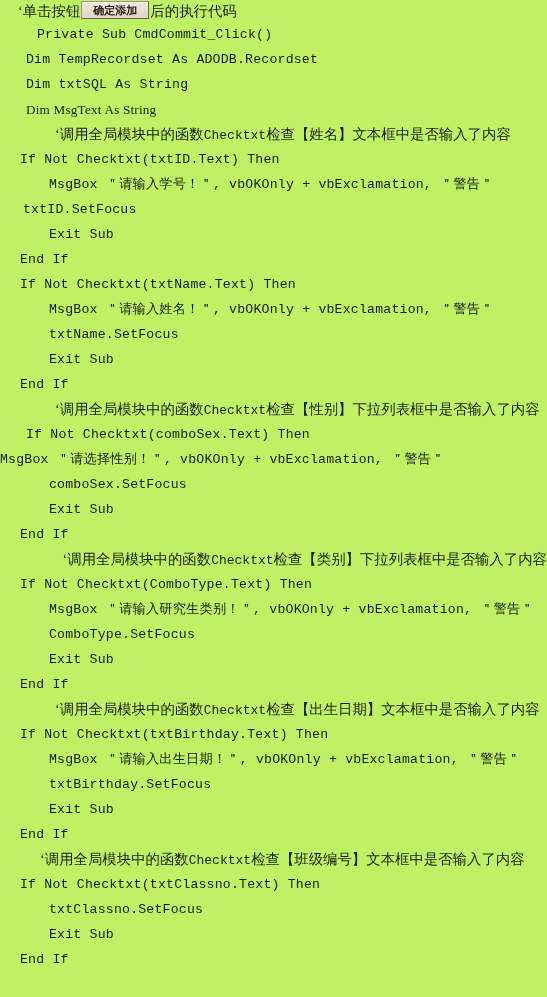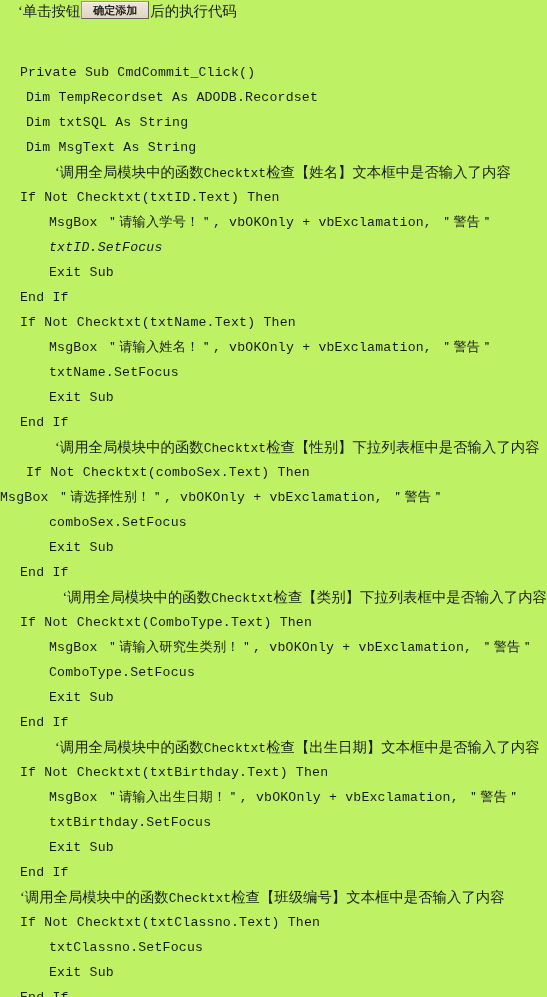--- a/index.html
+++ b/index.html
@@ -71,28 +71,28 @@
 </head>
 <body>
 
 <div id="doc">
 
   <div class="code-line cmt has-btn" style="padding-left:18px; height:22px; line-height:22px;">
     <span class="lead-quote">‘单击按钮</span><span class="btn-inline">确定添加</span><span>后的执行代码</span>
   </div>
 
   <div id="lines">
-      <div class="code-line" style="padding-left: 20px; margin-top: 38px;">Private Sub CmdCommit_Click()</div>
+      <div class="code-line" style="padding-left: 37px;">Private Sub CmdCommit_Click()</div>
       <div class="code-line" style="padding-left: 26px;">Dim TempRecordset As ADODB.Recordset</div>
       <div class="code-line" style="padding-left: 26px;">Dim txtSQL As String</div>
-      <div class="code-line" style="padding-left: 26px;">Dim MsgText As String</div>
+      <div class="code-line" style="padding-left: 26px; font-family: Liberation Serif, serif;">Dim MsgText As String</div>
       <div class="code-line cmt" style="padding-left: 55px;">‘调用全局模块中的函数<span class="mono-run">Checktxt</span>检查【姓名】文本框中是否输入了内容</div>
       <div class="code-line" style="padding-left: 20px;">If Not Checktxt(txtID.Text) Then</div>
       <div class="code-line" style="padding-left: 49px;">MsgBox ＂请输入学号！＂, vbOKOnly + vbExclamation, ＂警告＂</div>
-      <div class="code-line" style="padding-left: 49px; font-style: italic;">txtID.SetFocus</div>
+      <div class="code-line" style="padding-left: 23px;">txtID.SetFocus</div>
       <div class="code-line" style="padding-left: 49px;">Exit Sub</div>
       <div class="code-line" style="padding-left: 20px;">End If</div>
       <div class="code-line" style="padding-left: 20px;">If Not Checktxt(txtName.Text) Then</div>
       <div class="code-line" style="padding-left: 49px;">MsgBox ＂请输入姓名！＂, vbOKOnly + vbExclamation, ＂警告＂</div>
       <div class="code-line" style="padding-left: 49px;">txtName.SetFocus</div>
       <div class="code-line" style="padding-left: 49px;">Exit Sub</div>
       <div class="code-line" style="padding-left: 20px;">End If</div>
       <div class="code-line cmt" style="padding-left: 55px;">‘调用全局模块中的函数<span class="mono-run">Checktxt</span>检查【性别】下拉列表框中是否输入了内容</div>
       <div class="code-line" style="padding-left: 26px;">If Not Checktxt(comboSex.Text) Then</div>
       <div class="code-line" style="">MsgBox ＂请选择性别！＂, vbOKOnly + vbExclamation, ＂警告＂</div>
@@ -104,20 +104,20 @@
       <div class="code-line" style="padding-left: 49px;">MsgBox ＂请输入研究生类别！＂, vbOKOnly + vbExclamation, ＂警告＂</div>
       <div class="code-line" style="padding-left: 49px;">ComboType.SetFocus</div>
       <div class="code-line" style="padding-left: 49px;">Exit Sub</div>
       <div class="code-line" style="padding-left: 20px;">End If</div>
       <div class="code-line cmt" style="padding-left: 55px;">‘调用全局模块中的函数<span class="mono-run">Checktxt</span>检查【出生日期】文本框中是否输入了内容</div>
       <div class="code-line" style="padding-left: 20px;">If Not Checktxt(txtBirthday.Text) Then</div>
       <div class="code-line" style="padding-left: 49px;">MsgBox ＂请输入出生日期！＂, vbOKOnly + vbExclamation, ＂警告＂</div>
       <div class="code-line" style="padding-left: 49px;">txtBirthday.SetFocus</div>
       <div class="code-line" style="padding-left: 49px;">Exit Sub</div>
       <div class="code-line" style="padding-left: 20px;">End If</div>
-      <div class="code-line cmt" style="padding-left: 20px;">‘调用全局模块中的函数<span class="mono-run">Checktxt</span>检查【班级编号】文本框中是否输入了内容</div>
+      <div class="code-line cmt" style="padding-left: 20px; margin-left: 20px;">‘调用全局模块中的函数<span class="mono-run">Checktxt</span>检查【班级编号】文本框中是否输入了内容</div>
       <div class="code-line" style="padding-left: 20px;">If Not Checktxt(txtClassno.Text) Then</div>
       <div class="code-line" style="padding-left: 49px;">txtClassno.SetFocus</div>
       <div class="code-line" style="padding-left: 49px;">Exit Sub</div>
       <div class="code-line" style="padding-left: 20px;">End If</div>
     </div>
 
 </div>
 
 </body></html>

